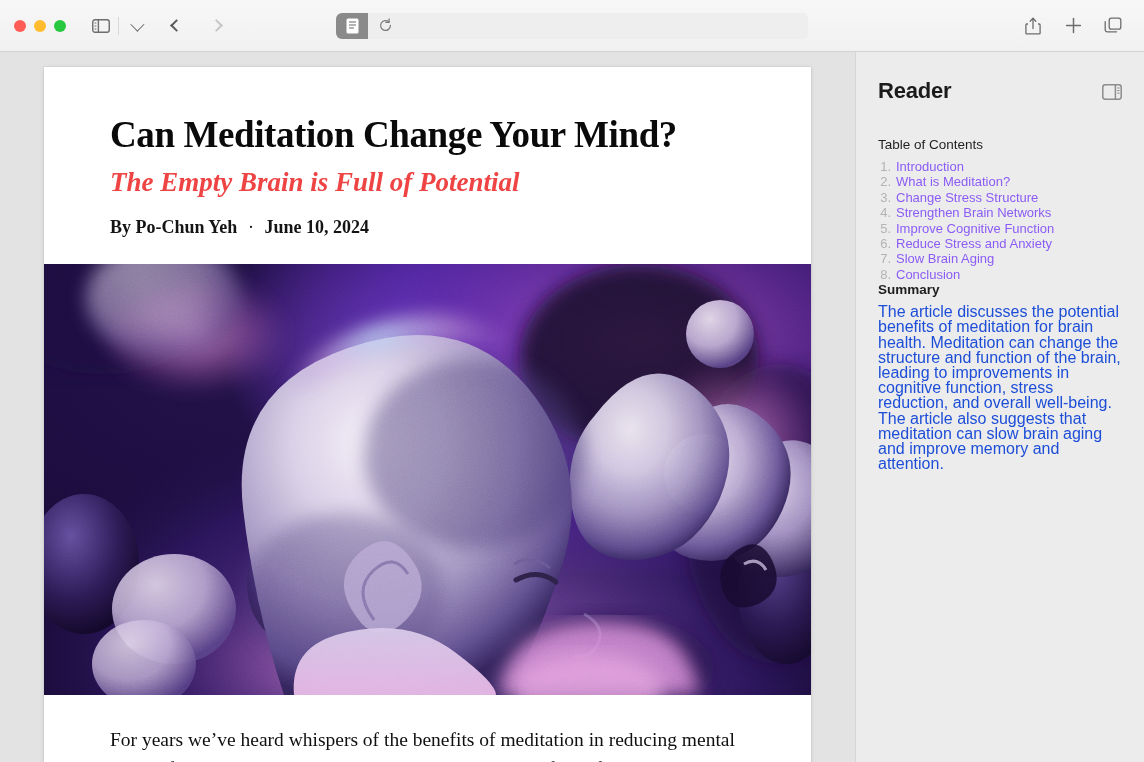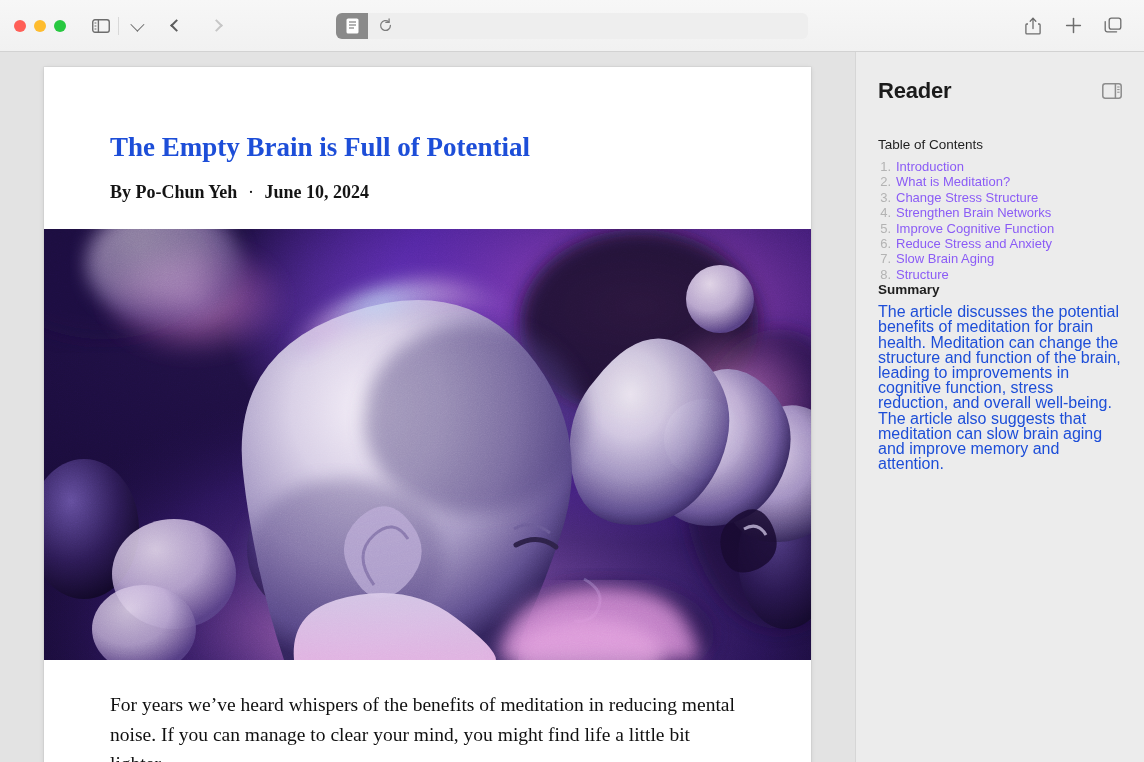--- a/index.html
+++ b/index.html
@@ -160,23 +160,24 @@
     font-family: "Liberation Serif", serif;
     font-size: 37px;
     font-weight: bold;
     color: #0a0a0a;
     letter-spacing: -0.4px;
     line-height: 1.1;
   }
   .art-sub {
     font-family: "Liberation Serif", serif;
     font-size: 27px;
-    color: #1d4ed8;
-    margin-top: 17px;
+    color: #ef4444;
+    margin-top: 11px;
     line-height: 1.15;
+    font-style: italic;
   }
   .art-byline {
     font-family: Liberation Serif, serif;
     font-size: 18px;
     font-weight: bold;
     color: #141414;
     margin-top: 19px;
     padding-bottom: 26px;
   }
   .art-byline .dot { margin: 0 6px; font-weight: normal; }
@@ -202,21 +203,21 @@
   
   .sidebar {
     flex: 1;
     background: #ececec;
     border-left: 1px solid #d6d6d6;
     padding: 26px 22px 0 22px;
     overflow: hidden;
   }
   .sb-head {
     display: flex;
-    align-items: center;
+    align-items: flex-end;
     justify-content: space-between;
   }
   .sb-title {
     font-size: 22px;
     font-weight: bold;
     color: #1b1b1b;
     letter-spacing: -0.2px;
   }
   .panel-toggle { padding-top: 4px; }
 
@@ -331,20 +332,21 @@
       </div>
     </div>
   </div>
 
   <div class="body-split">
 
     <div class="content-area">
       <div class="article-card">
 
         <div class="article-head">
+          <h1 class="art-title">Can Meditation Change Your Mind?</h1>
           <h2 class="art-sub">The Empty Brain is Full of Potential</h2>
           <div class="art-byline">
             <span>By Po-Chun Yeh</span>
             <span class="dot">·</span>
             <span>June 10, 2024</span>
           </div>
         </div>
 
         <div class="hero" aria-label="Surreal grainy illustration of overlapping human head profiles in purple and pink tones">
           <svg viewBox="0 0 767 431" preserveAspectRatio="xMidYMid slice">
@@ -530,21 +532,21 @@
         <li>
           <span class="num">6.</span>
           <span class="lbl">Reduce Stress and Anxiety</span>
         </li>
         <li>
           <span class="num">7.</span>
           <span class="lbl">Slow Brain Aging</span>
         </li>
         <li>
           <span class="num">8.</span>
-          <span class="lbl">Structure</span>
+          <span class="lbl">Conclusion</span>
         </li>
       </ol>
 
       <div class="summary-title">Summary</div>
       <div class="summary-text">The article discusses the potential benefits of meditation for brain health. Meditation can change the structure and function of the brain, leading to improvements in cognitive function, stress reduction, and overall well-being. The article also suggests that meditation can slow brain aging and improve memory and attention.</div>
     </div>
 
   </div>
 </div>
 

